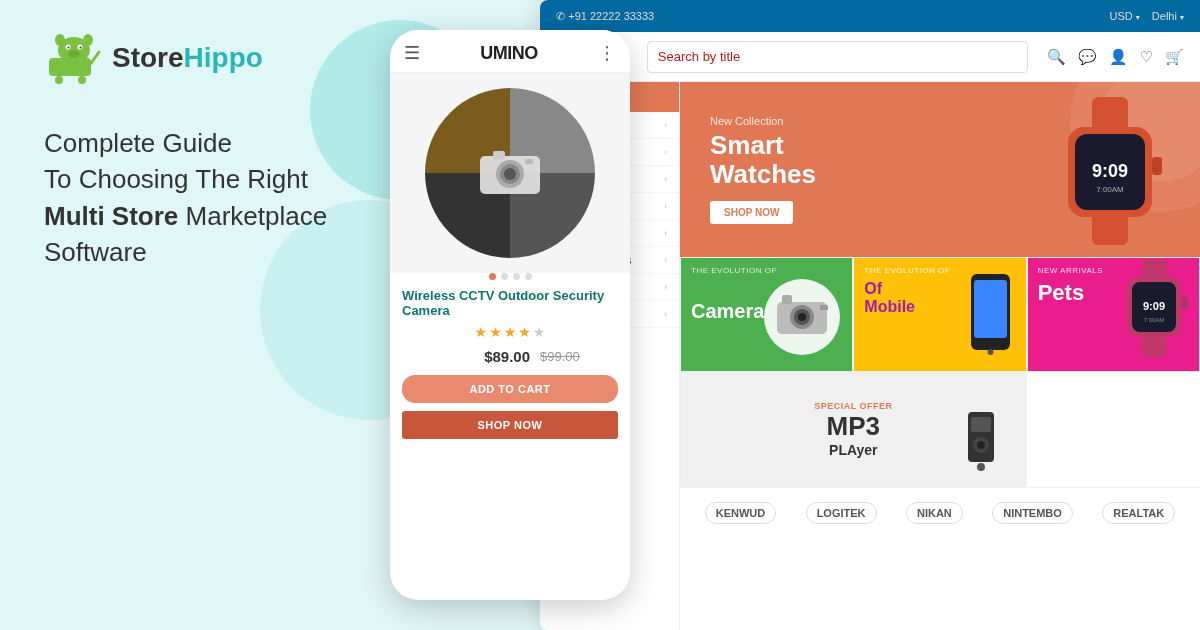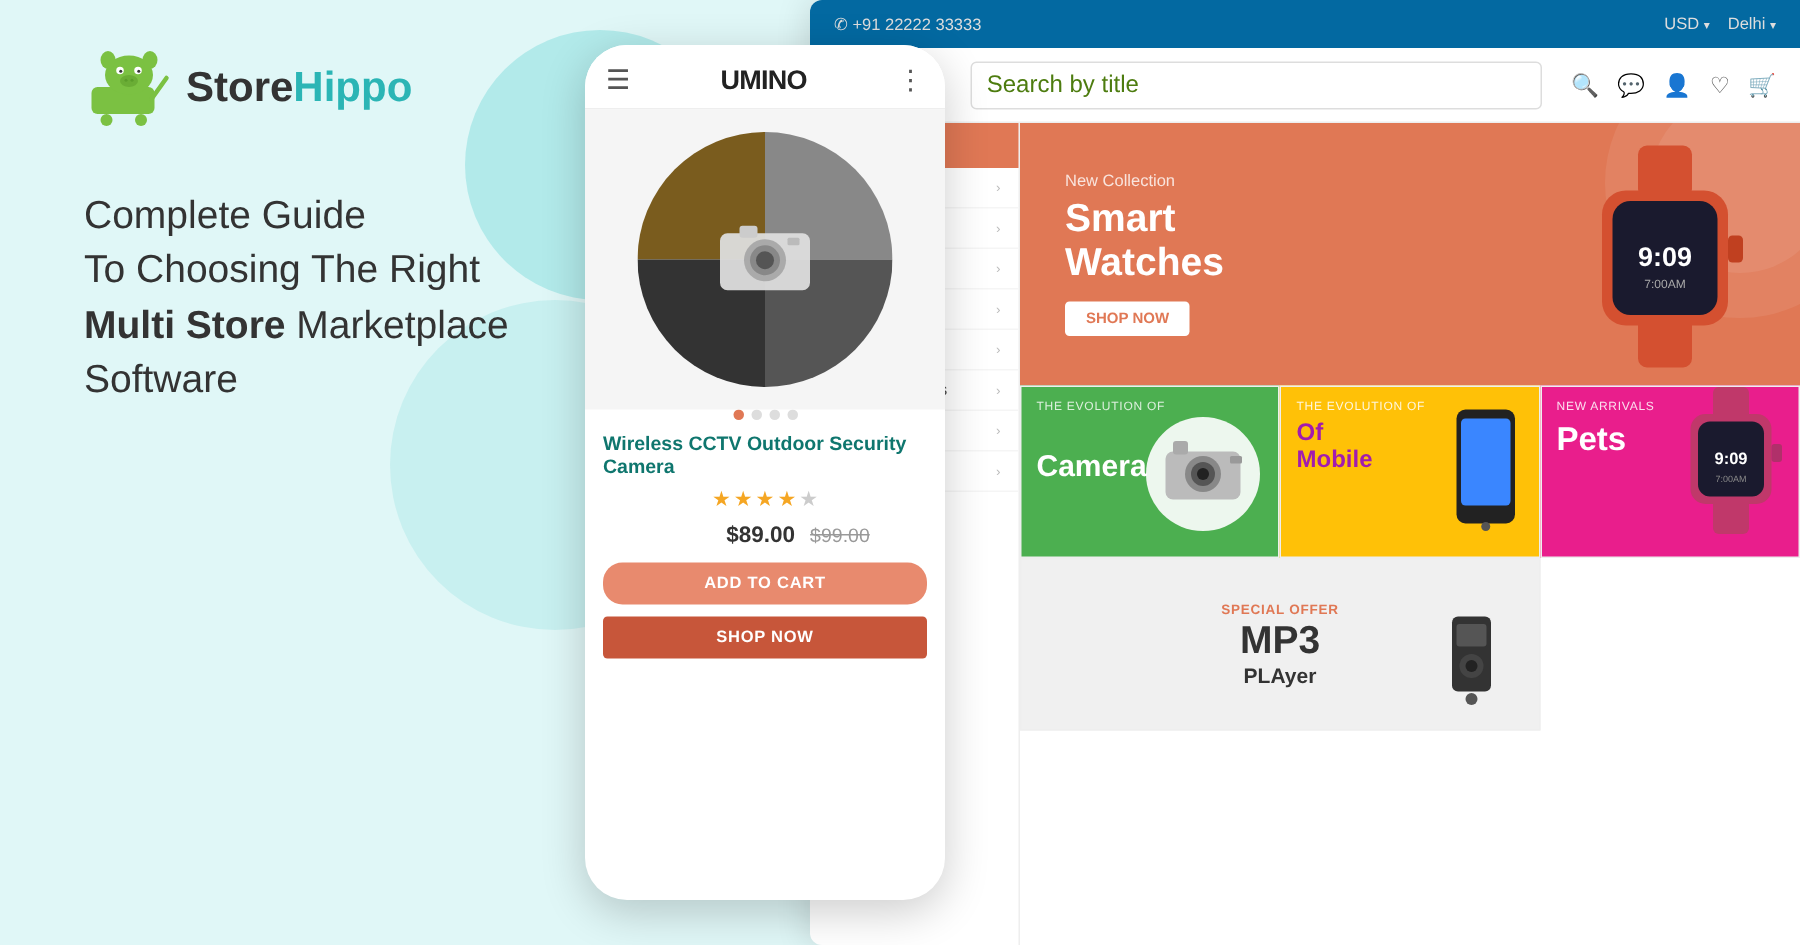--- a/index.html
+++ b/index.html
@@ -26,21 +26,21 @@
       width: 220px; height: 220px;
       border-radius: 50%;
       background: #c8f0f0;
       top: 200px; left: 260px;
       z-index: 0;
     }
 
     
     .left-panel {
       position: absolute;
-      left: 16px; top: 0;
+      left: 4px; top: 0;
       width: 430px; height: 630px;
       padding: 30px 30px 46px 40px;
       z-index: 2;
     }
 
     .logo-area {
       display: flex;
       align-items: center;
       margin-bottom: 40px;
     }
@@ -472,21 +472,21 @@
       <span class="topbar-delhi">
         <span>Delhi</span>
         <span class="dropdown-arrow"> ▾</span>
       </span>
     </div>
   </div>
 
   <div class="desktop-nav">
     <span class="nav-logo">UMINO</span>
     <div class="nav-search">
-      <span style="color:#4d7c0f;font-size:16px;">Search by title</span>
+      <span style="color:#b91c1c;font-size:13px;">Search by title</span>
     </div>
     <div class="nav-icons">
       <span class="nav-icon">🔍</span>
       <span class="nav-icon">💬</span>
       <span class="nav-icon">👤</span>
       <span class="nav-icon">♡</span>
       <span class="nav-icon">🛒</span>
     </div>
   </div>
 
@@ -625,15 +625,22 @@
               <rect x="12" y="5" width="26" height="50" rx="4" fill="#333"></rect>
               <rect x="15" y="10" width="20" height="15" rx="2" fill="#555"></rect>
               <circle cx="25" cy="38" r="8" fill="#444"></circle>
               <circle cx="25" cy="38" r="4" fill="#222"></circle>
               <circle cx="25" cy="60" r="4" fill="#555"></circle>
             </svg>
           </div>
         </div>
       </div>
 
+      <div class="brands-row">
+        <div class="brand-item">KENWUD</div>
+        <div class="brand-item">LOGITEK</div>
+        <div class="brand-item">NIKAN</div>
+        <div class="brand-item">NINTEMBO</div>
+        <div class="brand-item">REALTAK</div>
+      </div>
     </div>
   </div>
 </div>
 
 </body></html>

